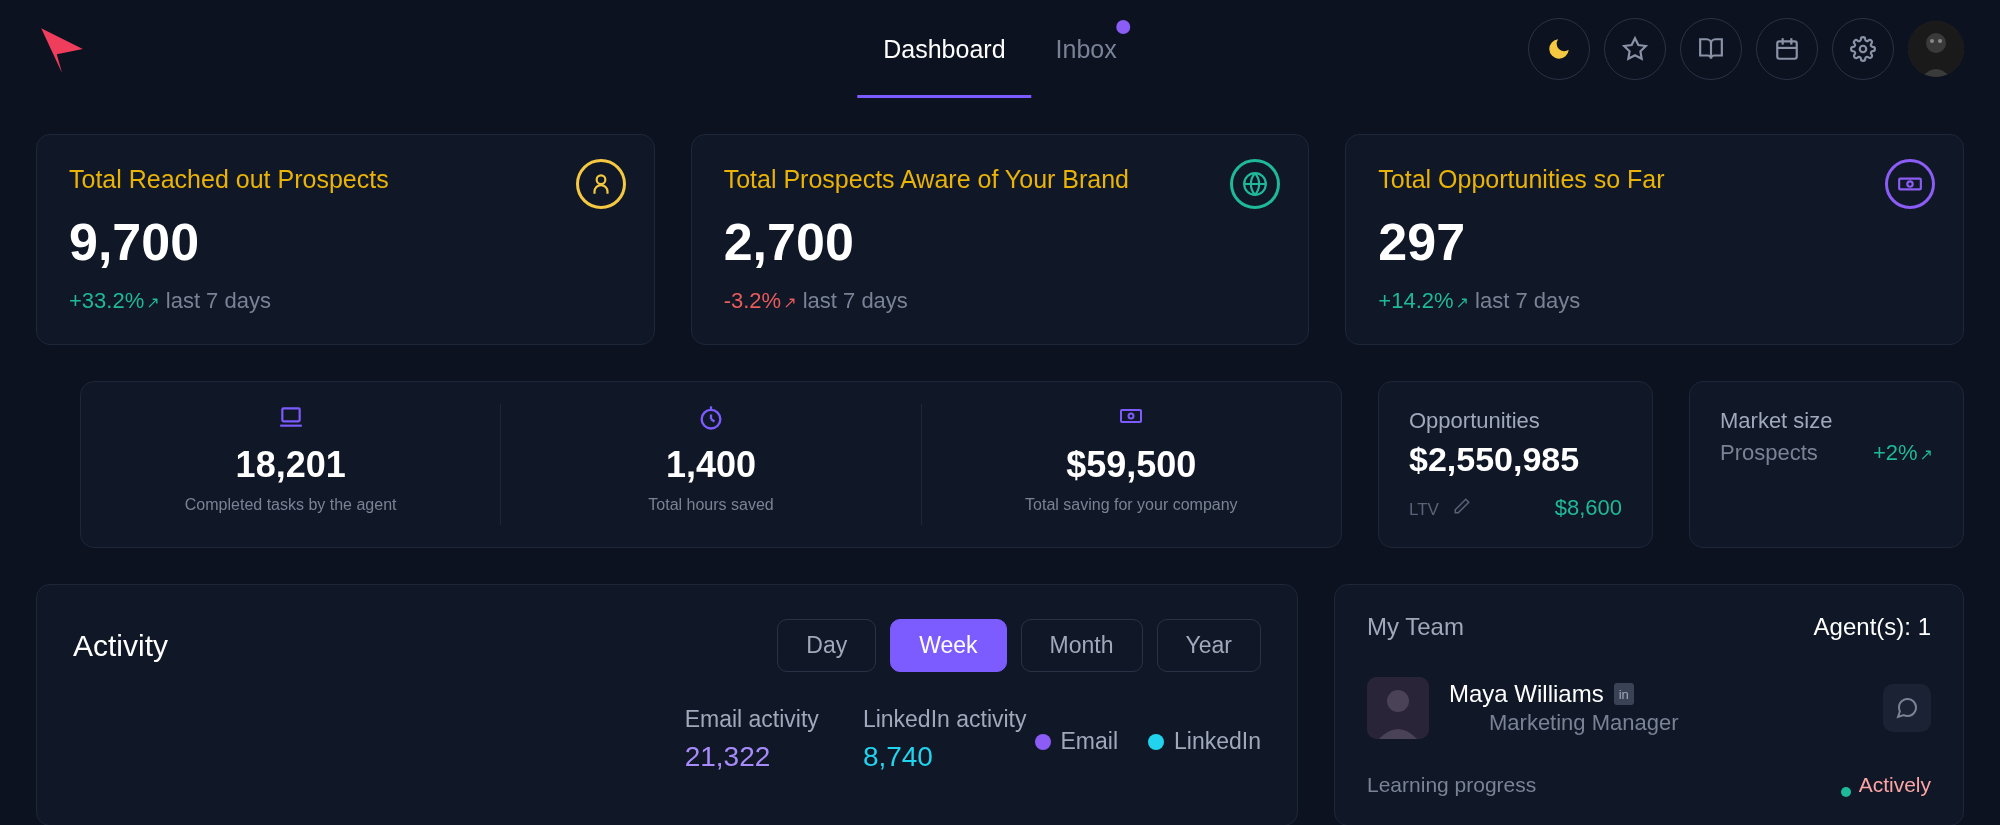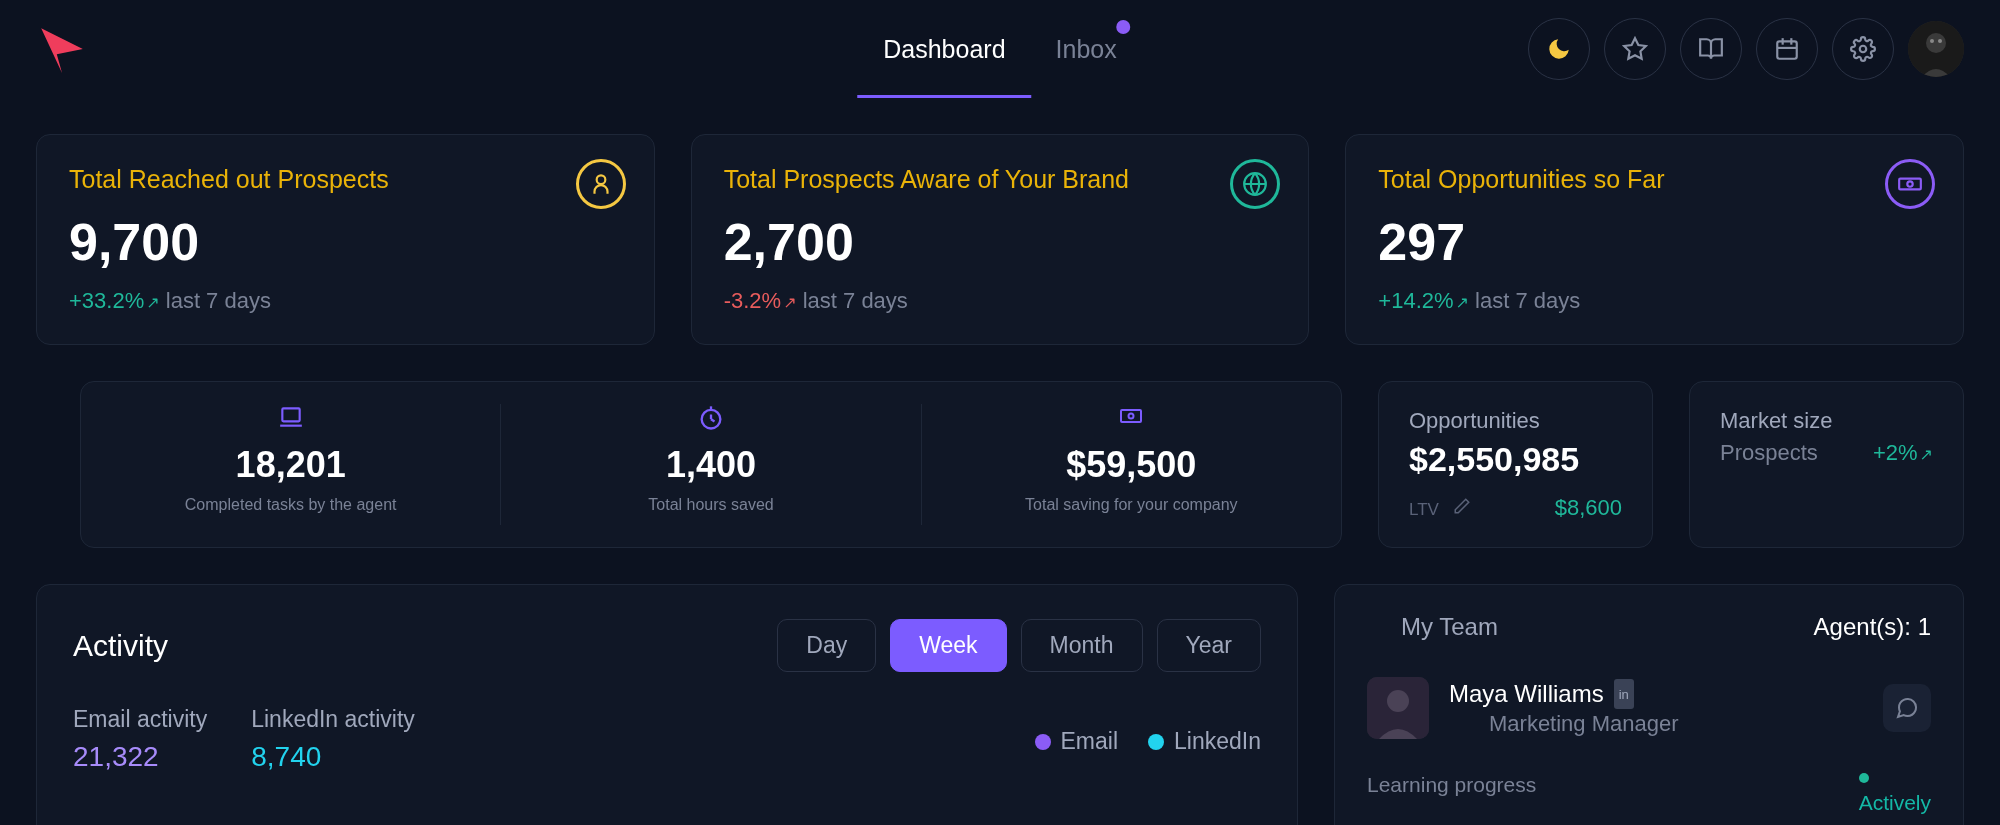--- a/index.html
+++ b/index.html
@@ -210,43 +210,44 @@
   font-size: 23px;
   cursor: pointer;
 }
 .range-tab.active {
   background: #7c5cff;
   border-color: #7c5cff;
   color: #ffffff;
 }
 .activity-stats {
   display: flex;
-  justify-content: space-between;
+  justify-content: flex-end;
   align-items: flex-start;
+  gap: 8px;
 }
 .activity-cols { display: flex; gap: 44px; }
 .act-col-label { font-size: 23px; color: #a0a8bc; margin-bottom: 8px; }
 .act-col-val { font-size: 28px; font-weight: 500; }
 .val-purple { color: #a78bfa; }
 .val-teal { color: #22d3ee; }
 .legend { display: flex; gap: 30px; align-items: center; margin-top: 22px; }
 .legend-item { display: flex; align-items: center; gap: 10px; font-size: 23px; color: #a0a8bc; }
 .legend-dot { width: 16px; height: 16px; border-radius: 50%; }
 .dot-purple { background: #8b5cf6; }
 .dot-teal { background: #22d3ee; }
 
 .team-card { flex: 1; padding: 28px 32px; }
 .team-head {
   display: flex;
   justify-content: space-between;
   align-items: center;
   margin-bottom: 24px;
   font-size: 24px;
 }
-.team-title { color: #a0a8bc; margin-left: 34px; }
+.team-title { color: #a0a8bc; }
 .team-count { color: #ffffff; }
 .team-member {
   display: flex;
   align-items: center;
   gap: 20px;
   padding: 12px 0;
   position: relative;
 }
 .member-avatar {
   width: 62px;
@@ -260,21 +261,21 @@
 .member-name {
   font-size: 24px;
   font-weight: 500;
   color: #ffffff;
   display: flex;
   align-items: center;
   gap: 10px;
 }
 .linkedin-badge {
   width: 20px;
-  height: 30px;
+  height: 22px;
   background: #3a4256;
   border-radius: 3px;
   font-size: 13px;
   display: flex;
   align-items: center;
   justify-content: center;
   color: #a0a8bc;
 }
 .member-role { font-size: 22px; color: #7a8296; margin-top: 2px; margin-left: 40px; }
 .chat-btn {
@@ -288,21 +289,21 @@
   color: #7a8296;
   cursor: pointer;
 }
 .team-foot {
   display: flex;
   justify-content: space-between;
   margin-top: 22px;
   font-size: 21px;
 }
 .progress-label { color: #7a8296; }
-.status-label { color: #14b8a6; display: flex; align-items: flex-start; gap: 8px; flex-direction: column; }
+.status-label { color: #fca5a5; display: flex; align-items: flex-end; gap: 8px; }
 .status-dot { width: 10px; height: 10px; background: #1fb89a; border-radius: 50%; }
 </style>
 </head>
 <body>
 
 <div class="header">
   <div class="logo">
     <svg viewBox="0 0 50 50">
         <path d="M 5 5 L 45 25 L 20 30 L 25 48 Z" fill="#ef3d5c"></path>
       </svg>

